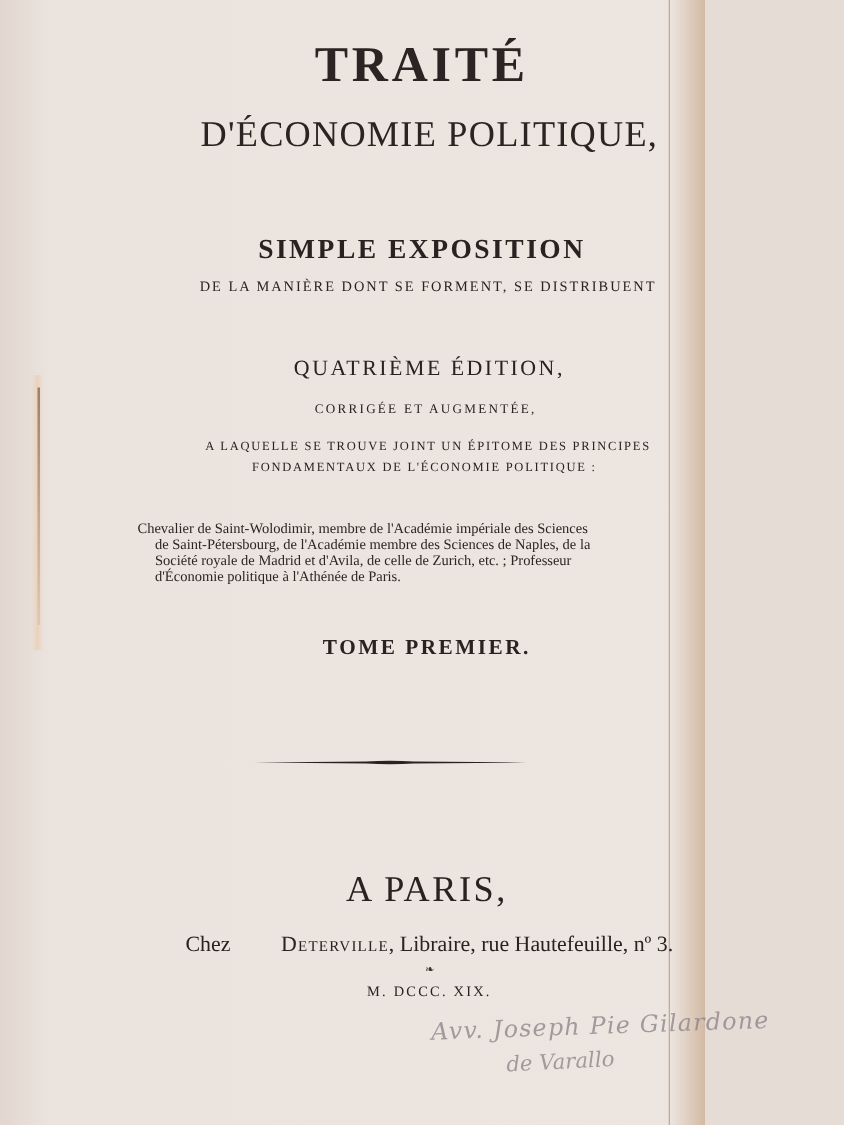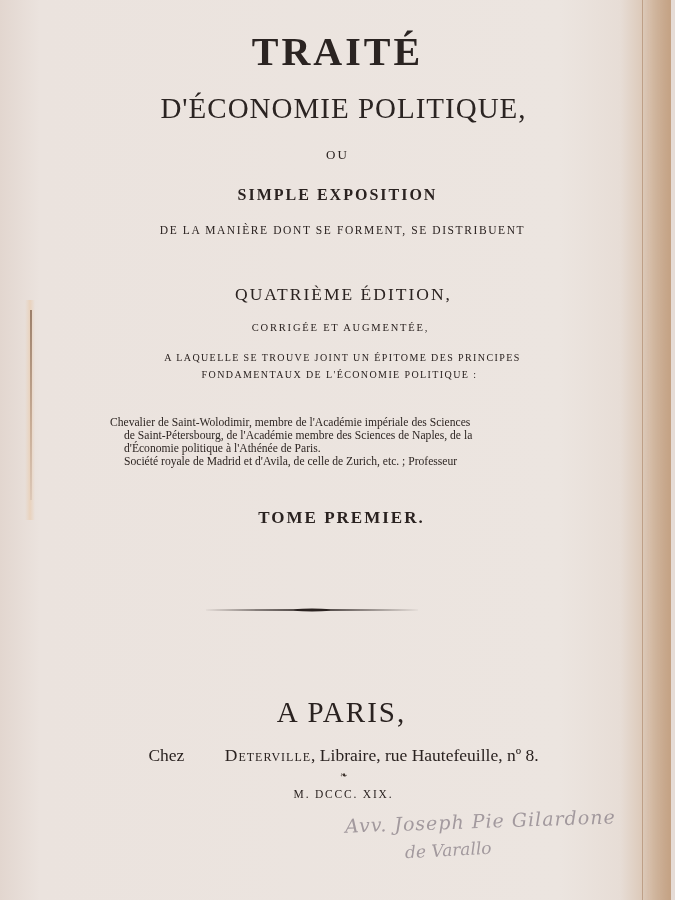--- a/index.html
+++ b/index.html
@@ -3,21 +3,21 @@
 <meta charset="utf-8">
 <style>
   html, body { margin:0; padding:0; }
   body {
     width:675px; height:900px; overflow:hidden; position:relative;
     background:#e6dcd6;
     font-family:"Liberation Serif","DejaVu Serif",serif;
     color:#2a2220;
   }
   .page {
-    position:absolute; left:0; top:0; width:671px; height:900px;
+    position:absolute; left:0; top:0; width:564px; height:900px;
     background:
       linear-gradient(90deg, #e2d6cf 0px, #ebe3de 40px, #ece5e0 560px, #e7ddd6 620px, #d9c3b0 650px, #c9ad94 675px);
     text-decoration: underline;
   }
   .gutter-line {
     position:absolute; left:30px; top:310px; width:2px; height:190px;
     background:linear-gradient(180deg, #7a5a44, #b99a82 60%, #d7c2b2);
     opacity:.7;
   }
   .gutter-glow {
@@ -27,21 +27,21 @@
   }
   .torn-edge {
     position:absolute; right:0; top:0; width:28px; height:900px;
     background:linear-gradient(90deg, rgba(200,170,140,0), rgba(190,150,115,.55));
     border-left:1px solid rgba(150,120,100,.25);
   }
   .line { position:absolute; left:0; width:675px; text-align:center; white-space:nowrap; }
   .t1 { top:28px; font-size:40px; letter-spacing:3px; font-weight:bold; color:#2b2422; }
   .t2 { top:92px; font-size:29px; letter-spacing:1px; color:#2b2422; left:6px; }
   .t3 { top:147px; font-size:13px; letter-spacing:2px; }
-  .t4 { top:186px; font-size:16px; letter-spacing:2px; font-weight:bold; }
+  .t4 { top:186px; font-size:22px; letter-spacing:2px; font-weight:bold; }
   .sc { font-size:11.5px; letter-spacing:1.6px; font-variant:small-caps; text-transform:uppercase; }
   .t5 { top:224px; left:5px; }
   .t6 { top:245px; }
   .t7 { top:284px; font-size:17.5px; letter-spacing:2px; left:6px; }
   .t8 { top:322px; font-size:10.5px; letter-spacing:1.8px; text-transform:uppercase; left:3px; }
   .t9 { top:352px; font-size:10px; letter-spacing:1.4px; text-transform:uppercase; left:5px; }
   .t10 { top:369px; font-size:10px; letter-spacing:1.4px; text-transform:uppercase; left:2px; }
   .t11 { top:402px; font-size:15.5px; letter-spacing:1.8px; left:0px; }
   .bio {
     position:absolute; left:110px; top:416px; width:420px;
@@ -69,43 +69,42 @@
 </head>
 <body>
 
 <div class="page">
   <div class="gutter-glow"></div>
   <div class="gutter-line"></div>
   <div class="torn-edge"></div>
 
   <div class="line t1">TRAITÉ</div>
   <div class="line t2">D'ÉCONOMIE POLITIQUE,</div>
-  <div class="line t3">OU</div>
   <div class="line t4">SIMPLE EXPOSITION</div>
   <div class="line sc t5">DE LA MANIÈRE DONT SE FORMENT, SE DISTRIBUENT</div>
   <div class="line t7">QUATRIÈME ÉDITION,</div>
   <div class="line t8">CORRIGÉE ET AUGMENTÉE,</div>
   <div class="line t9">A LAQUELLE SE TROUVE JOINT UN ÉPITOME DES PRINCIPES</div>
   <div class="line t10">FONDAMENTAUX DE L'ÉCONOMIE POLITIQUE :</div>
 
   <div class="bio">
     <div>Chevalier de Saint-Wolodimir, membre de l'Académie impériale des Sciences</div>
     <div class="indent">de Saint-Pétersbourg, de l'Académie membre des Sciences de Naples, de la</div>
+    <div class="indent">Société royale de Madrid et d'Avila, de celle de Zurich, etc. ; Professeur</div>
     <div class="indent">d'Économie politique à l'Athénée de Paris.</div>
-    <div class="indent">Société royale de Madrid et d'Avila, de celle de Zurich, etc. ; Professeur</div>
   </div>
 
   <div class="line t12">TOME PREMIER.</div>
 
   <svg class="rule" viewBox="0 0 218 4" preserveAspectRatio="none">
     <path d="M0 2 L90 1.2 Q109 0 128 1.2 L218 2 L128 2.8 Q109 4 90 2.8 Z" fill="#2a2220"></path>
   </svg>
 
   <div class="line t13">A PARIS,</div>
-  <div class="line t14"><span>Chez </span><span class="smc">Deterville</span><span>, Libraire, rue Hautefeuille, nº 8.</span></div>
+  <div class="line t14"><span>Chez </span><span class="smc">Deterville</span><span>, Libraire, rue Hautefeuille, nº 3.</span></div>
   <div class="dingbat">❧</div>
   <div class="line t15">M. DCCC. XIX.</div>
 
   <div class="hand">
     <div class="h1">Avv. Joseph Pie Gilardone</div>
     <div class="h2">de Varallo</div>
   </div>
 </div>
 
 </body></html>

